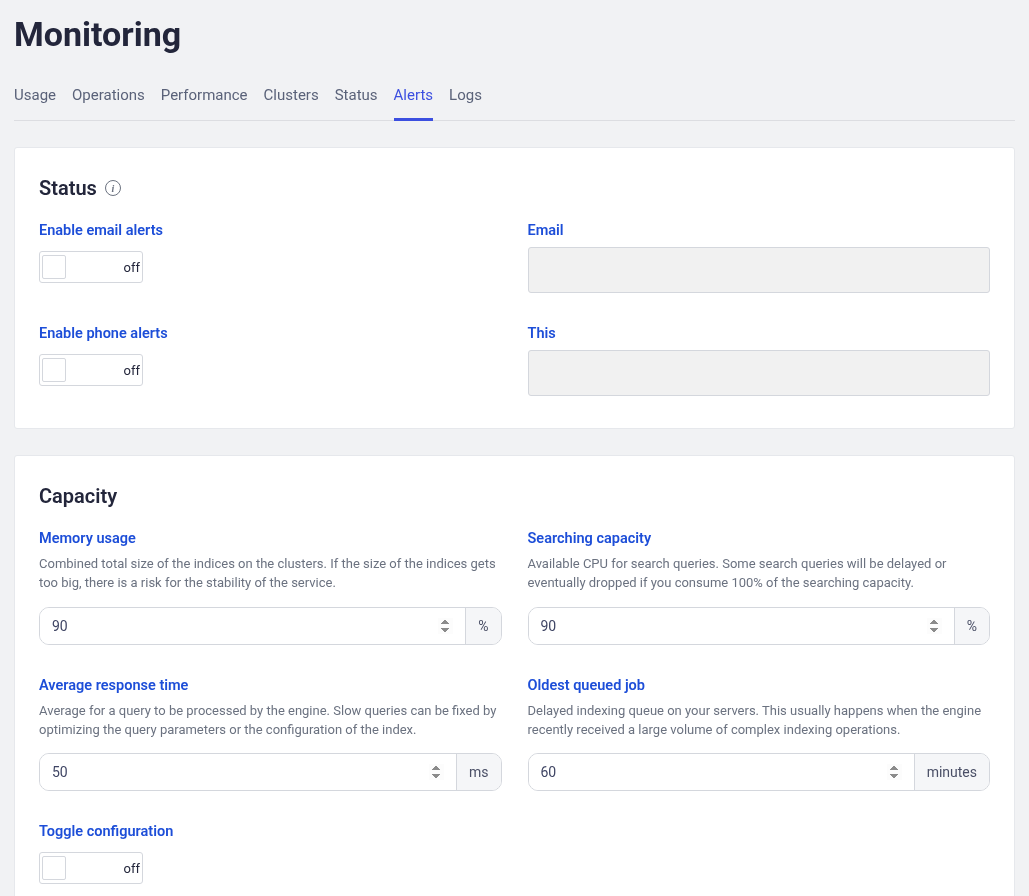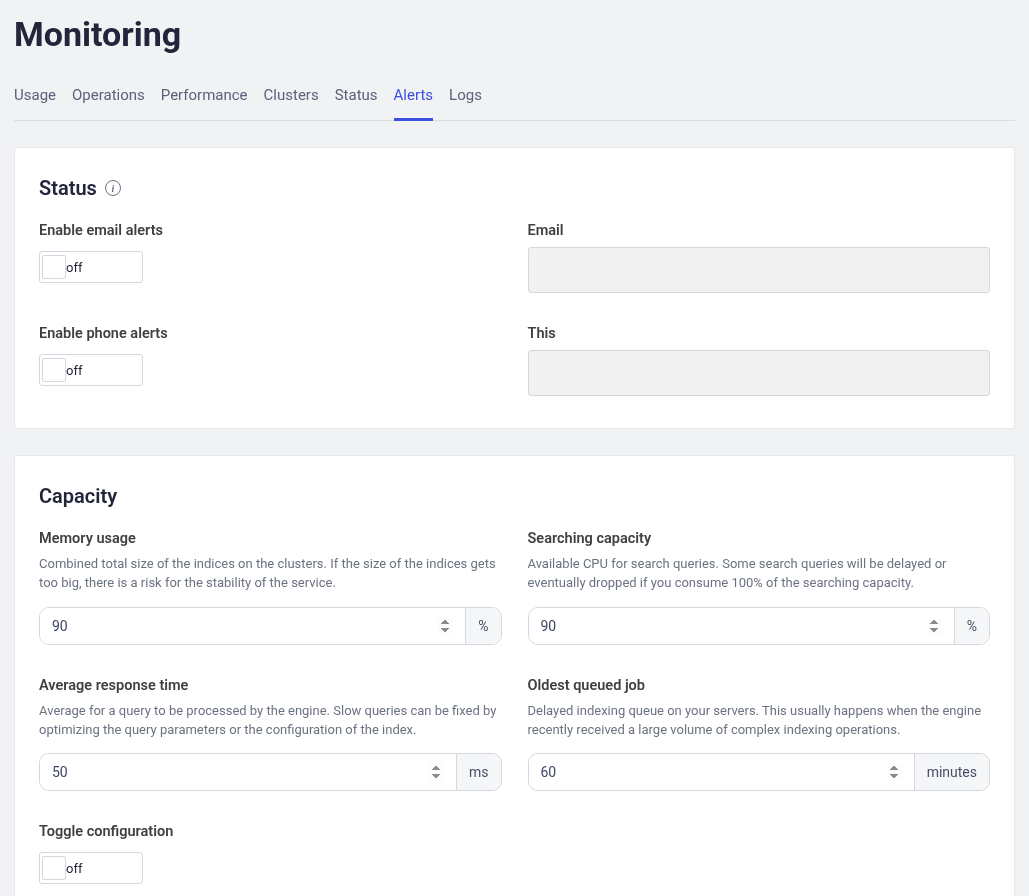--- a/index.html
+++ b/index.html
@@ -73,21 +73,21 @@
     margin-bottom: 32px;
   }
   .row:last-child { margin-bottom: 0; }
   .col {
     flex: 1;
     min-width: 0;
   }
   .field-label {
     font-size: 14.5px;
     font-weight: 600;
-    color: #404040;
+    color: #1d4ed8;
     margin-bottom: 8px;
     display: block;
   }
   .field-desc {
     font-size: 13px;
     color: #6b7280;
     line-height: 1.45;
     margin-bottom: 14px;
   }
   
@@ -105,21 +105,21 @@
   }
   .toggle-knob {
     width: 24px;
     height: 24px;
     border: 1px solid #d4d7dd;
     border-radius: 2px;
     background: #ffffff;
   }
   .toggle-label {
     flex: 1;
-    text-align: left;
+    text-align: right;
     font-size: 13px;
     color: #23263b;
   }
   .text-input {
     width: 100%;
     height: 46px;
     border: 1px solid #d4d7dd;
     border-radius: 3px;
     background: #f1f1f1;
     padding: 6px 10px;

